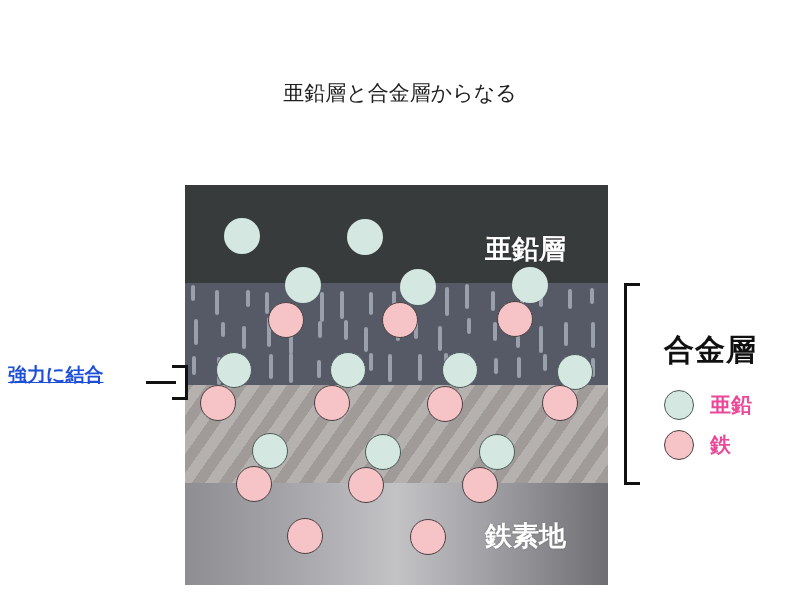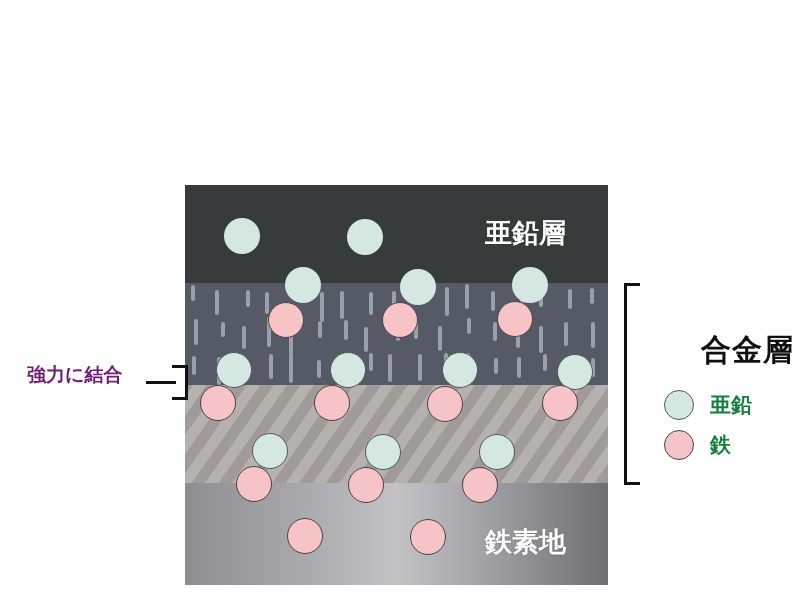--- a/index.html
+++ b/index.html
@@ -83,39 +83,39 @@
 
   
   .right-bracket{
     position:absolute;left:624px;top:283px;
     width:16px;height:202px;
     border-top:3px solid #111;
     border-left:3px solid #111;
     border-bottom:3px solid #111;
     box-sizing:border-box;
   }
-  .legend{position:absolute;left:664px;top:330px;width:130px;text-align:right;}
+  .legend{position:absolute;left:664px;top:330px;width:130px;}
   .legend-title{
     font-size:30px;font-weight:bold;color:#101010;
     letter-spacing:1px;margin-bottom:14px;white-space:nowrap;
   }
   .legend-row{display:flex;align-items:center;height:40px;}
   .legend-swatch{
     width:30px;height:30px;border-radius:50%;
     box-sizing:border-box;border:1.6px solid #4a4042;
     margin-right:16px;flex:none;
   }
   .legend-swatch.zinc{background:#d4e8e1;border-color:#4b5a57;}
   .legend-swatch.iron{background:#f6c3c6;}
-  .legend-label{font-size:21px;font-weight:bold;color:#15803d;white-space:nowrap;}
+  .legend-label{font-size:21px;font-weight:bold;color:#ec4899;white-space:nowrap;}
 
   
   .left-label{
-    position:absolute;left:27px;top:362px;
-    font-size:19px;font-weight:bold;color:#701a75;white-space:nowrap;
+    position:absolute;left:8px;top:362px;
+    font-size:19px;font-weight:bold;color:#1d4ed8;white-space:nowrap;text-decoration:underline;
   }
   .left-leader{
     position:absolute;left:146px;top:381px;
     width:30px;height:3px;background:#111;
   }
   .left-bracket{
     position:absolute;left:172px;top:365px;
     width:16px;height:35px;
     border-top:3px solid #111;
     border-right:3px solid #111;
@@ -123,20 +123,21 @@
     box-sizing:border-box;
   }
 </style>
 </head>
 <body>
 
 <div class="stage">
 
 
   <div class="subtitle">
+    <div>亜鉛層と合金層からなる</div>
   </div>
 
   <div class="diagram">
 
     <div class="band band-zinc"></div>
     <div class="band band-alloy-upper"></div>
     <div class="band band-alloy-lower"></div>
     <div class="band band-iron"></div>
 
     <div class="dash-layer" id="dash-layer">
@@ -214,23 +215,23 @@
         <div class="atom zinc bordered" style="left: 67px; top: 248px; width: 36px; height: 36px; background: rgb(212, 232, 225);"></div>
         <div class="atom zinc bordered" style="left: 180px; top: 249px; width: 36px; height: 36px; background: rgb(212, 232, 225);"></div>
         <div class="atom zinc bordered" style="left: 294px; top: 249px; width: 36px; height: 36px; background: rgb(212, 232, 225);"></div>
         <div class="atom iron bordered" style="left: 51px; top: 281px; width: 36px; height: 36px; background: rgb(246, 195, 198);"></div>
         <div class="atom iron bordered" style="left: 163px; top: 282px; width: 36px; height: 36px; background: rgb(246, 195, 198);"></div>
         <div class="atom iron bordered" style="left: 277px; top: 282px; width: 36px; height: 36px; background: rgb(246, 195, 198);"></div>
         <div class="atom iron bordered" style="left: 102px; top: 333px; width: 36px; height: 36px; background: rgb(246, 195, 198);"></div>
         <div class="atom iron bordered" style="left: 225px; top: 334px; width: 36px; height: 36px; background: rgb(246, 195, 198);"></div>
       </div>
 
-    <div class="band-caption" style="left:300px;top:30px;font-family:Liberation Mono, monospace;">亜鉛層</div>
-
-    <div class="band-caption" style="left:300px;top:333px;margin-top:6px;">鉄素地</div>
+    <div class="band-caption" style="left:300px;top:46px;font-family:Liberation Mono, monospace;">亜鉛層</div>
+
+    <div class="band-caption" style="left:300px;top:333px;">鉄素地</div>
   </div>
 
   <div class="right-bracket"></div>
 
   <div class="legend">
     <div class="legend-title">合金層</div>
 
     <div class="legend-row">
       <div class="legend-swatch zinc"></div>
       <div class="legend-label">亜鉛</div>

